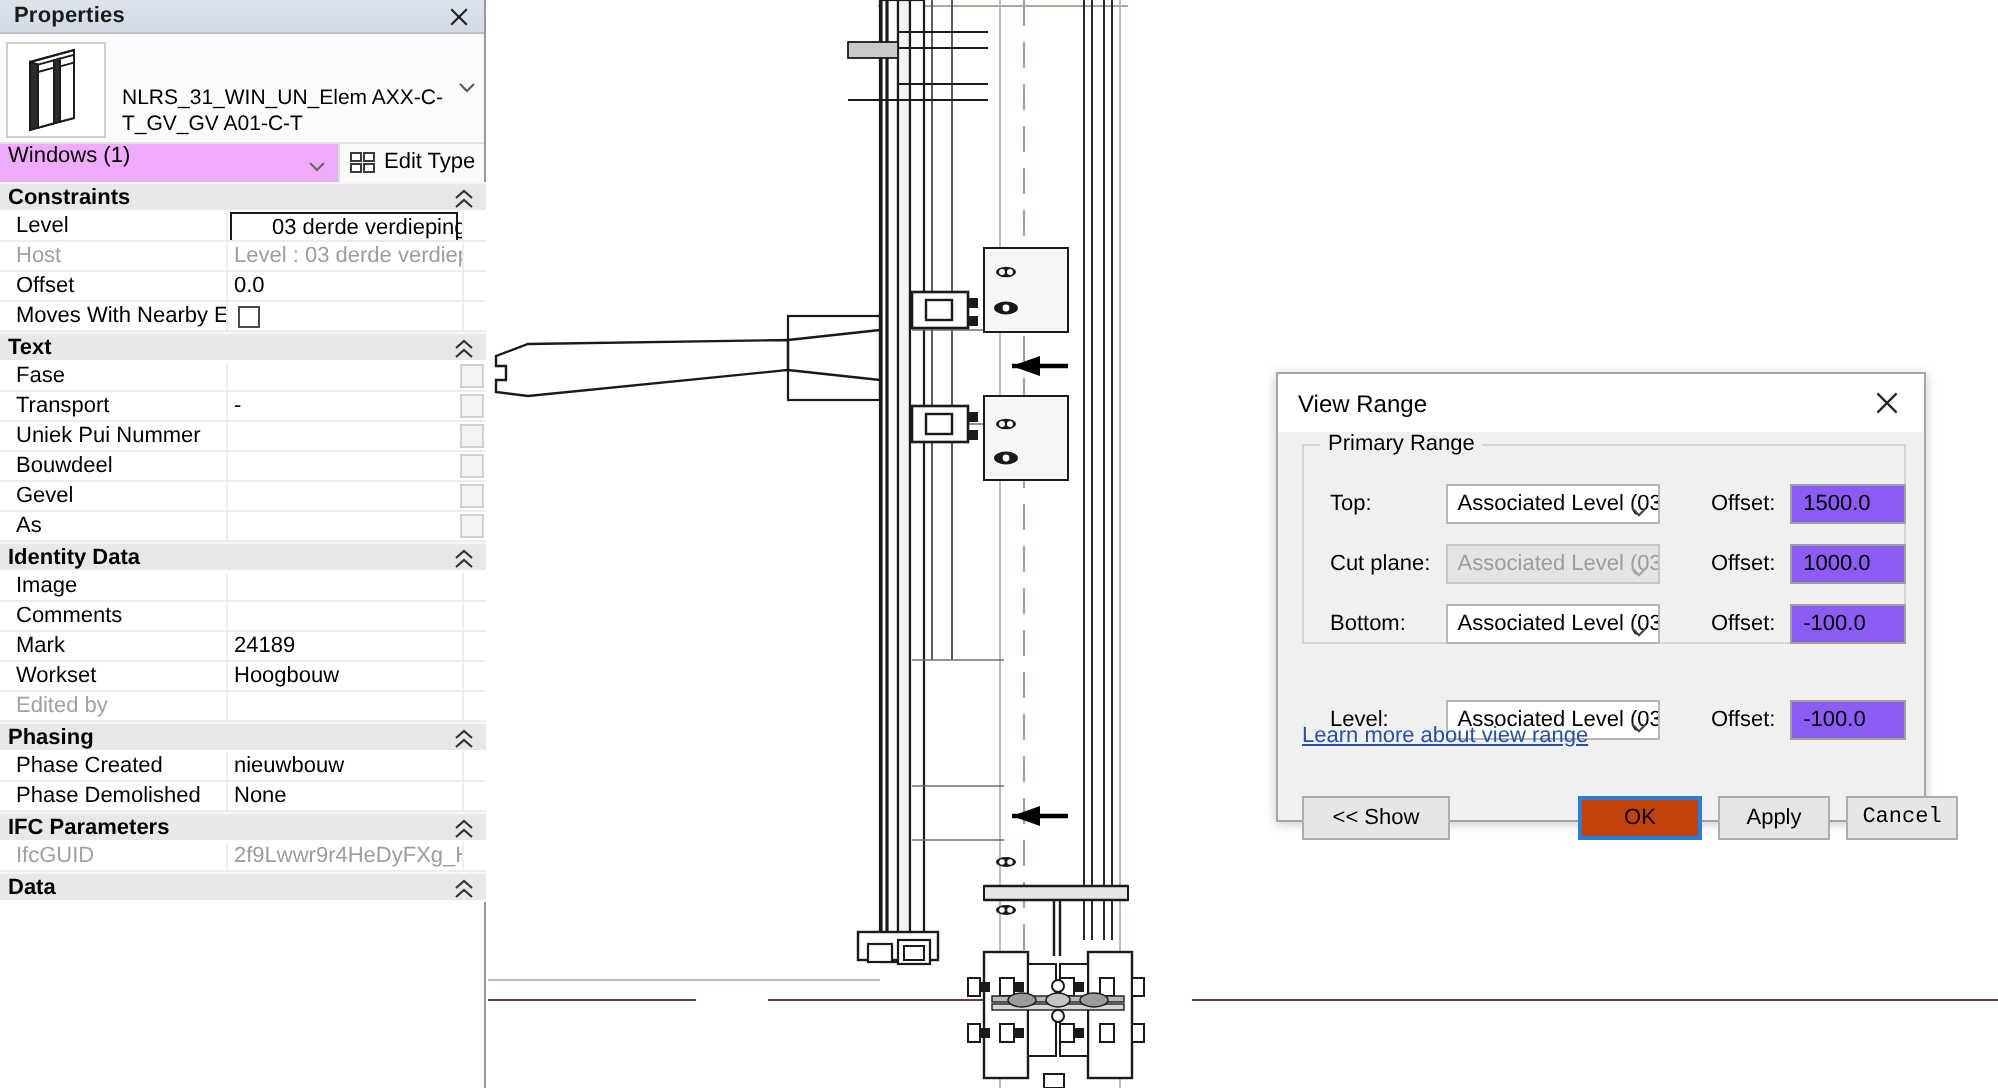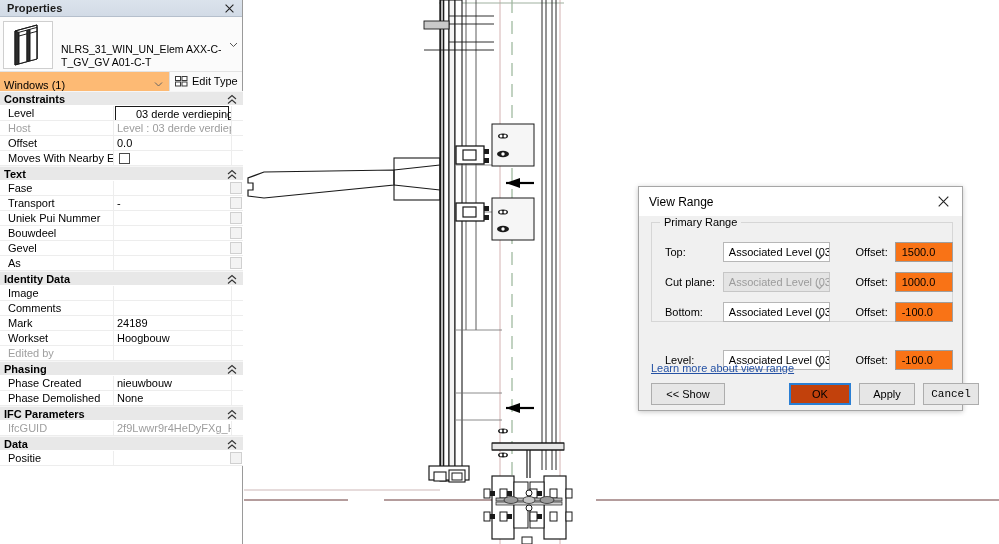--- a/index.html
+++ b/index.html
@@ -70,26 +70,26 @@
   }
 
   #props-selector-row {
     display: flex; align-items: center;
     height: 19px;
     border-bottom: 1px solid #d8d8d8;
     background: #fff;
   }
   #props-combo {
     flex: 1 1 auto; height: 19px;
-    display: flex; align-items: flex-end;
+    display: flex; align-items: flex-start;
     padding-left: 4px;
     font-size: 11px;
     border-right: 1px solid #dddddd;
     position: relative;
-    background:#fdba74;
+    background:#f0abfc;
   }
   #props-combo .caret { position:absolute; right:6px; top:6px; }
   #edit-type-btn {
     flex: 0 0 auto; width: 72px; height: 19px;
     display: flex; align-items: center; gap: 4px;
     padding-left: 5px;
     font-size: 11px;
     background: #fafafa;
     cursor: pointer;
   }
@@ -219,40 +219,41 @@
     overflow: hidden; white-space: nowrap;
   }
   .vr-select.disabled {
     background: #e4e4e4; color: #9b9b9b; border-color: #c6c6c6; cursor: default;
   }
   .vr-select .dd { position: absolute; right: 5px; top: 7px; }
   .vr-offset-lbl { font-size: 11px; color: #000; }
   .vr-input {
     width: 62px; height: 20px;
     border: 1px solid #9f9f9f;
-    background: #f97316;
+    background: #8b5cf6;
     display: flex; align-items: center;
     padding-left: 6px;
     font-size: 11px;
   }
   #vr-link {
     position: absolute; left: 12px; top: 361px;
     font-size: 11px;
     color: #2451a4;
     text-decoration: underline;
     cursor: pointer;
   }
   .vr-btn {
     position: absolute;
     height: 22px;
     border: 1px solid #adadad;
     background: #e6e6e6;
     display: flex; align-items: center; justify-content: center;
     font-size: 11px;
     cursor: pointer;
+    margin-top: 15px;
   }
   .vr-btn.primary { border: 2px solid #2a7fd4; background: #c2410c; }
 </style>
 </head>
 <body>
 
 <div id="root">
 
   <div id="props-panel">
 
@@ -474,27 +475,20 @@
           </div>
           <div class="prop-btn"></div>
         </div>
         <div class="grp-row">
           <span>Data</span>
           <span class="grp-collapse"><svg width="10" height="11" viewBox="0 0 10 11">
               <path d="M1 5 L5 1.5 L9 5" stroke="#333" stroke-width="1.1" fill="none"></path>
               <path d="M1 9.5 L5 6 L9 9.5" stroke="#333" stroke-width="1.1" fill="none"></path>
             </svg></span>
         </div>
-        <div class="prop-row">
-          <div class="prop-name">Positie</div>
-          <div class="prop-val">
-            <span></span>
-          </div>
-          <div class="prop-btn boxed"></div>
-        </div>
       </div>
   </div>
 
   <div id="canvas-area">
     <svg width="755" height="544" viewBox="0 0 755 544">
 
       <g stroke="#c9a0a0" stroke-width="0.8" fill="none">
         <line x1="316" y1="0" x2="316" y2="544"></line>
         <line x1="256" y1="0" x2="256" y2="544"></line>
       </g>

